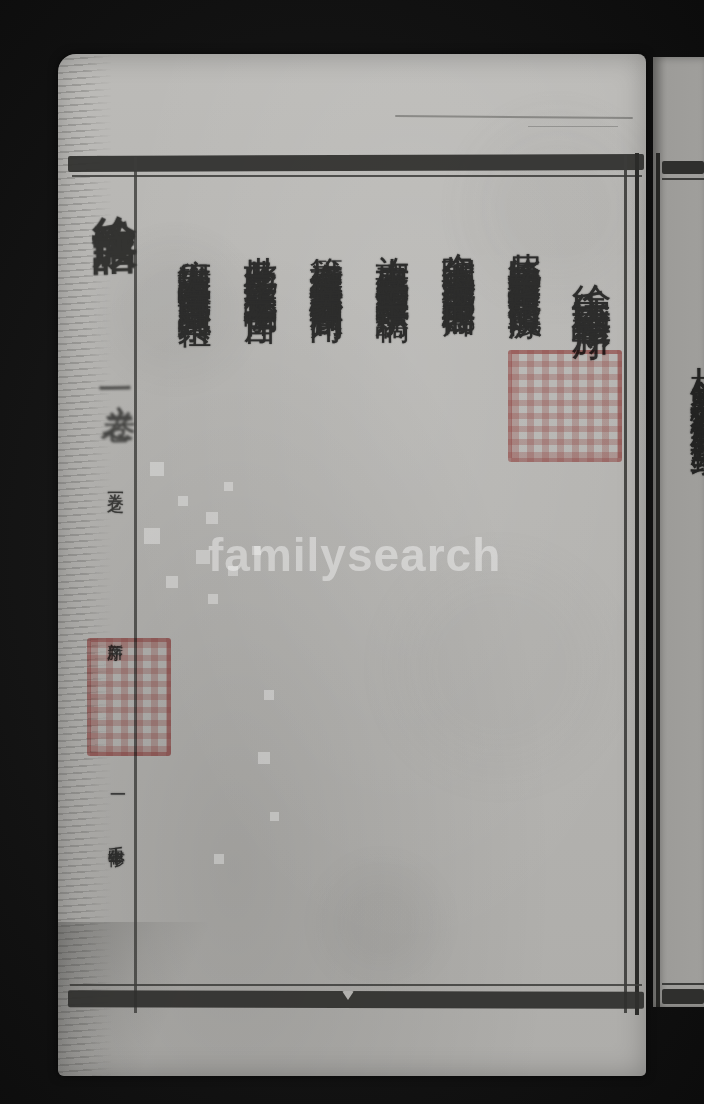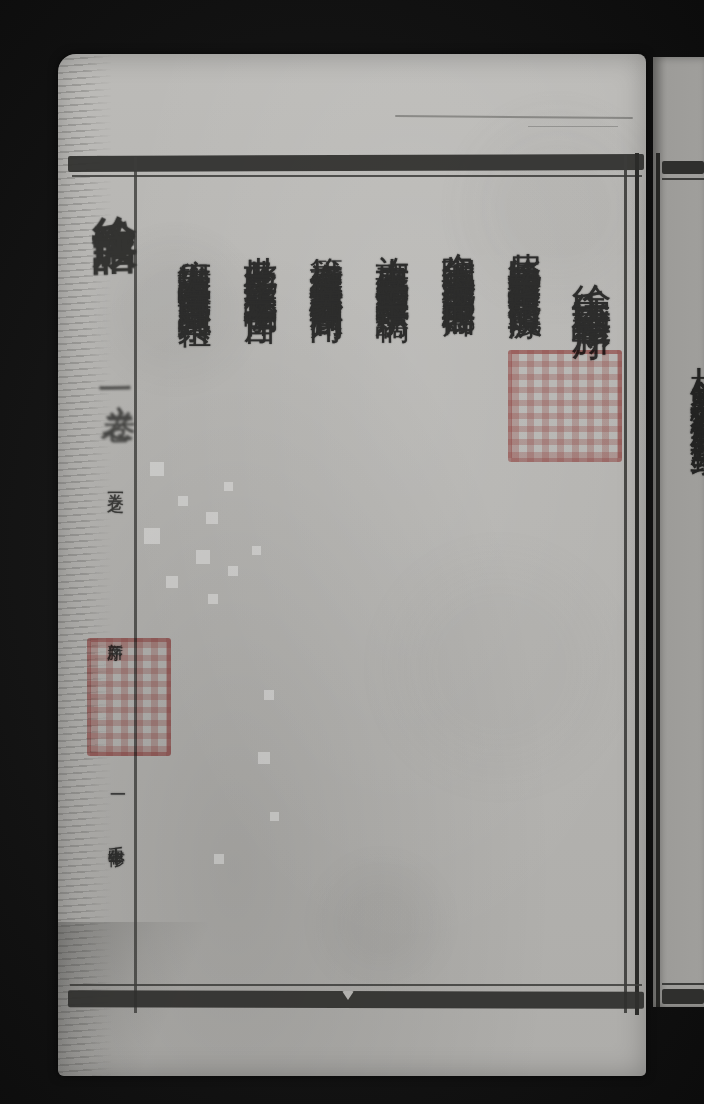--- a/index.html
+++ b/index.html
@@ -113,20 +113,21 @@
     <div class="vtext col" style="left:443px;top:172px;">此届徐氏宗譜重修有賴于徐氏祖居上饒霞源</div>
     <div class="vtext col" style="left:377px;top:172px;">今朝陽郷東山毛灣今高泉郷上潭今尊橋郷四</div>
     <div class="vtext col" style="left:311px;top:174px;">族士人殫思竭慮參酌商議不辞艱辛採訪丁稿</div>
     <div class="vtext col" style="left:245px;top:176px;">籌措資金經撰修者精心校理两度春秋刋印向</div>
     <div class="vtext col" style="left:179px;top:176px;">世此乃徐氏各族子孫之一大幸事囑予作序自</div>
     <div class="vtext col" style="left:113px;top:178px;">度學識謭陋水平有限實感汗顏謹以同宗其祖</div>
 
     <div class="seal seal1"></div>
     <div class="seal seal2"></div>
 
+    <div class="wm-text">familysearch</div>
     <div class="px" style="left:92px;top:408px;width:14px;height:14px;"></div>
     <div class="px" style="left:120px;top:442px;width:10px;height:10px;"></div>
     <div class="px" style="left:86px;top:474px;width:16px;height:16px;"></div>
     <div class="px" style="left:148px;top:458px;width:12px;height:12px;"></div>
     <div class="px" style="left:166px;top:428px;width:9px;height:9px;"></div>
     <div class="px" style="left:138px;top:496px;width:14px;height:14px;"></div>
     <div class="px" style="left:170px;top:512px;width:10px;height:10px;"></div>
     <div class="px" style="left:108px;top:522px;width:12px;height:12px;"></div>
     <div class="px" style="left:194px;top:492px;width:9px;height:9px;"></div>
     <div class="px" style="left:150px;top:540px;width:10px;height:10px;"></div>

